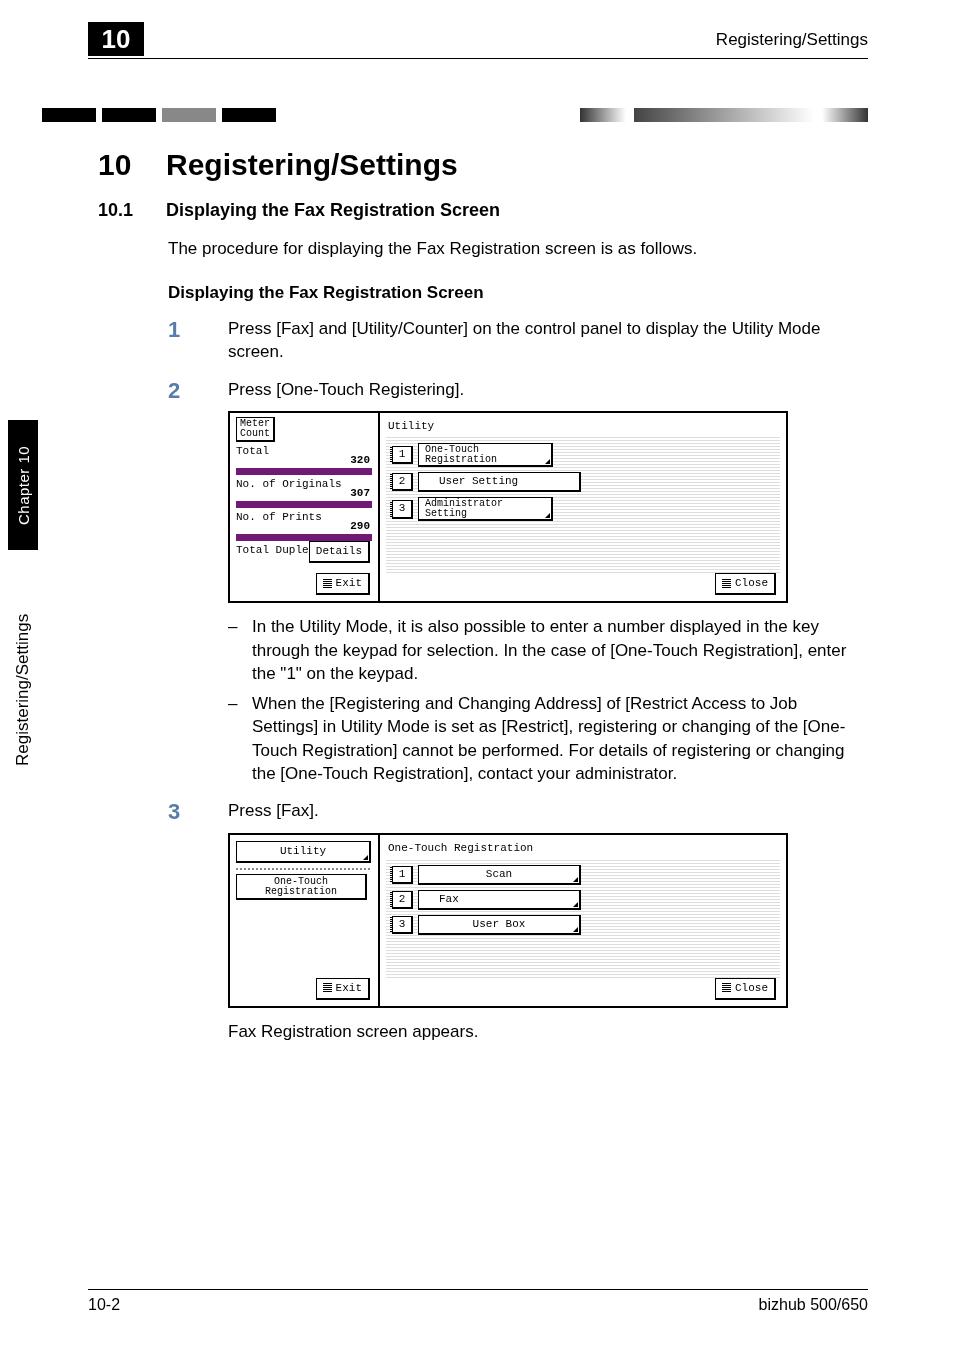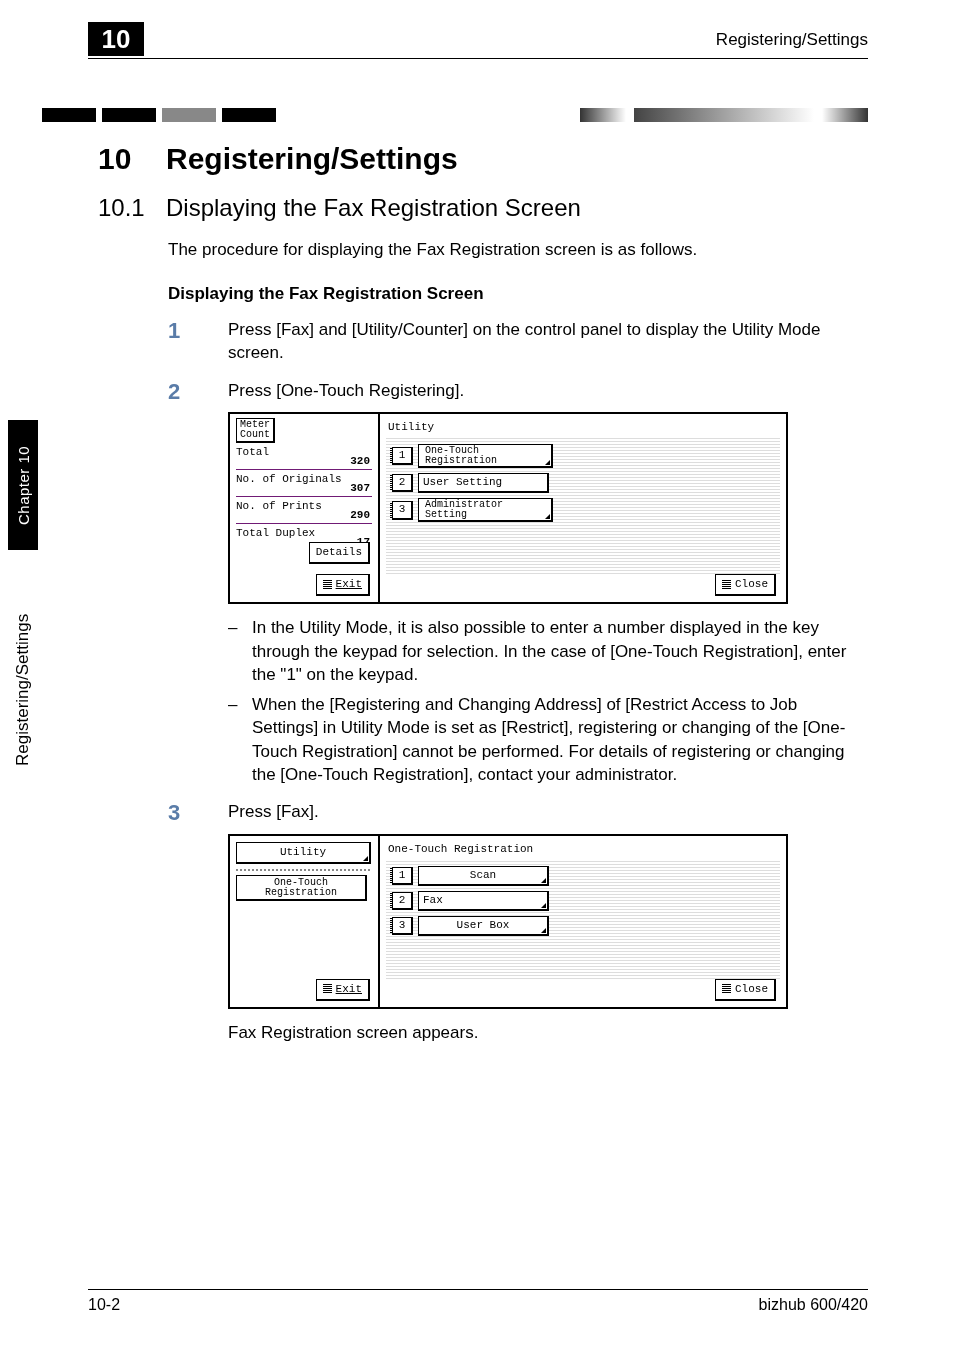--- a/index.html
+++ b/index.html
@@ -116,33 +116,33 @@
     font-size: 17px;
     text-align: center;
     display: flex;
     align-items: center;
     justify-content: center;
   }
 
   
   .content {
     position: absolute;
-    top: 142px;
+    top: 148px;
     left: 98px;
     right: 86px;
   }
   h1.main {
     font-size: 30px;
     font-weight: bold;
     margin: 0 0 18px 0;
   }
   h1.main .chapnum { display: inline-block; width: 68px; }
   h2.section {
-    font-size: 24px;
-    font-weight: normal;
+    font-size: 18px;
+    font-weight: bold;
     margin: 12px 0 12px 0;
   }
   h2.section .secnum { display: inline-block; width: 68px; }
   .intro {
     margin-left: 70px;
     font-size: 17px;
     line-height: 1.35;
     margin-bottom: 22px;
   }
   h3.sub {
@@ -212,35 +212,35 @@
   .meter-btn {
     border: 1px solid #000;
     border-bottom: 2px solid #000;
     border-right: 2px solid #000;
     background: #fff;
     padding: 1px 3px;
     display: inline-block;
     line-height: 1;
     font-size: 10px;
   }
-  .left-row { border-bottom: 1px solid #701a75; padding: 2px 0; position: relative; height: 22px;}
+  .left-row { border-bottom: 7px solid #701a75; padding: 2px 0; position: relative; height: 22px;}
   .left-row .lbl { position: absolute; left: 0; top: 2px; }
   .left-row .val { position: absolute; right: 2px; bottom: 0; font-weight: bold; text-align: right; }
   .details-btn, .exit-btn, .close-btn, .menu-btn, .nav-btn {
     font-family: "Courier New", monospace;
     font-size: 11px;
     border: 1px solid #000;
     border-bottom: 2px solid #000;
     border-right: 2px solid #000;
     background: #fff;
     padding: 2px 6px;
     display: inline-block;
   }
   .details-btn { position: absolute; right: 8px; top: 128px; }
-  .exit-btn { position: absolute; right: 8px; bottom: 6px; text-decoration: underline; }
+  .exit-btn { position: absolute; right: 8px; bottom: 6px; }
   .exit-btn::before {
     content: "";
     display: inline-block;
     width: 9px; height: 9px;
     background: repeating-linear-gradient(0deg,#000 0,#000 1px,transparent 1px,transparent 2px);
     margin-right: 4px;
     vertical-align: middle;
   }
   .scr1 .right-pane {
     flex: 1;
@@ -268,21 +268,21 @@
     content: "";
     position: absolute;
     left: -3px; top: 0; bottom: 0; width: 2px;
     background: repeating-linear-gradient(0deg,#000 0,#000 1px,transparent 1px,transparent 2px);
   }
   .menu-row .mbtn {
     border: 1px solid #000;
     border-bottom: 2px solid #000;
     border-right: 2px solid #000;
     background: #fff;
-    padding: 1px 4px;
+    padding: 1px 20px;
     min-width: 120px;
     position: relative;
   }
   .menu-row .mbtn.corner::after {
     content: "";
     position: absolute;
     right: 1px; bottom: 1px;
     border-left: 5px solid transparent;
     border-bottom: 5px solid #000;
   }
@@ -498,17 +498,17 @@
 
         <div style="margin-top:12px;">Fax Registration screen appears.</div>
       </li>
     </ol>
   </div>
 
   <div class="footer">
     <div class="footer-rule"></div>
     <div class="footer-row">
       <span>10-2</span>
-      <span>bizhub 600/420</span>
+      <span>bizhub 500/650</span>
     </div>
   </div>
 
 </div>
 
 </body></html>

